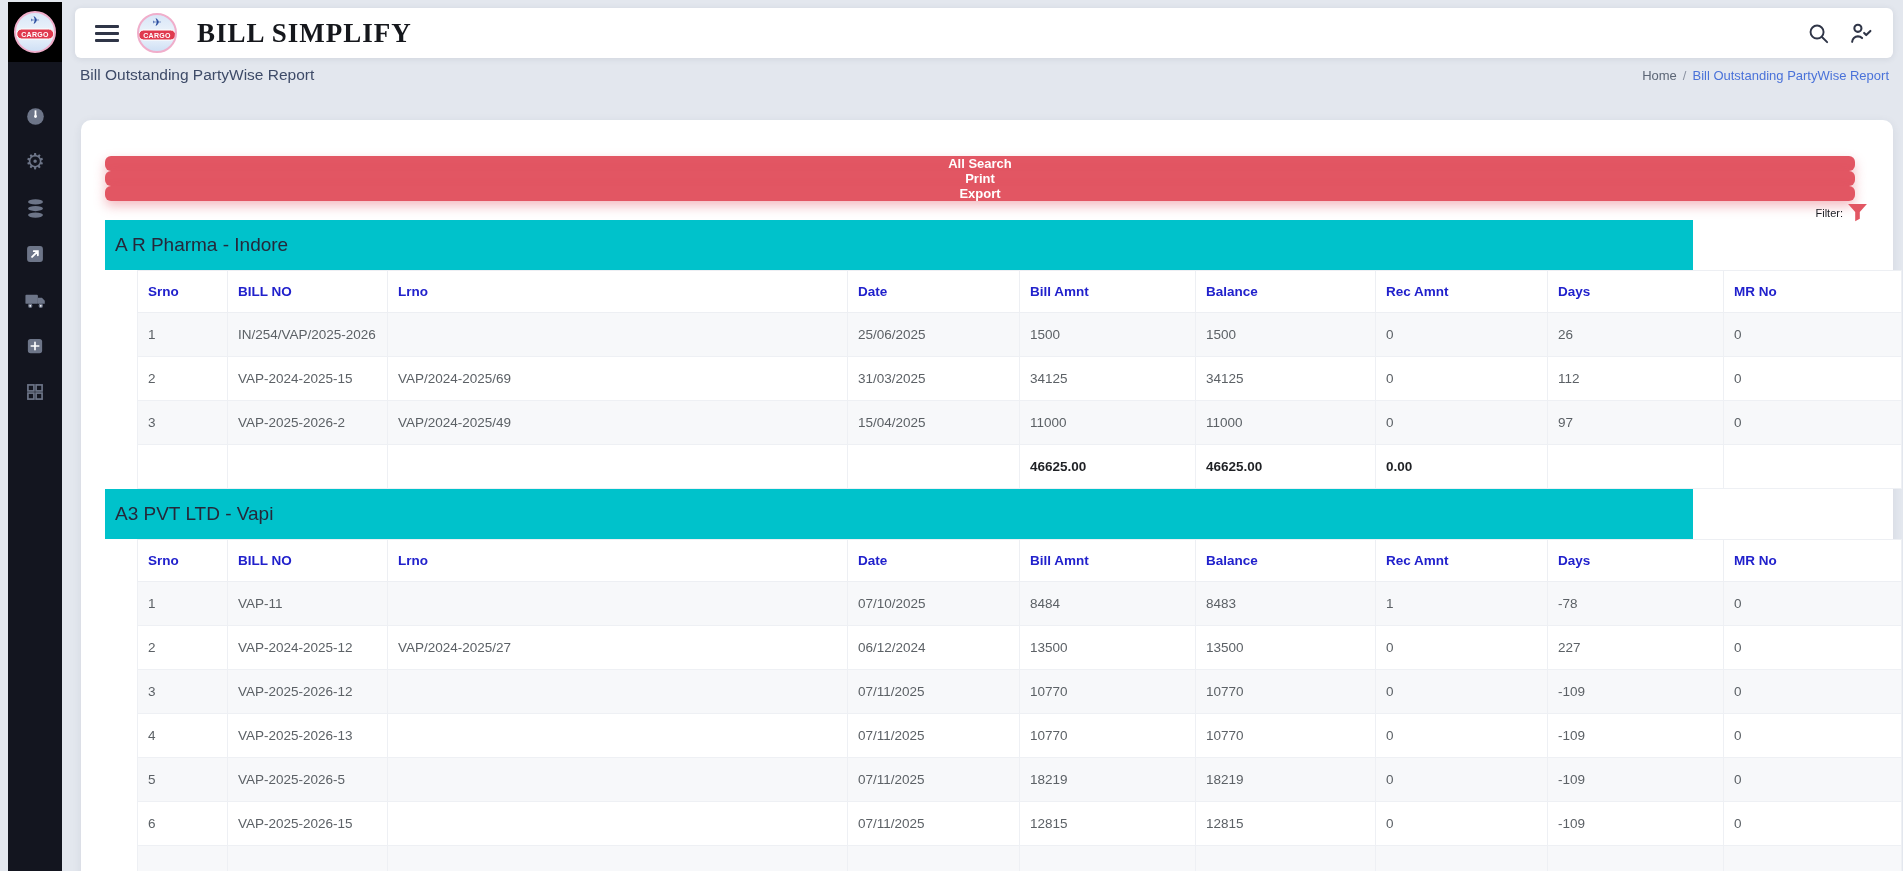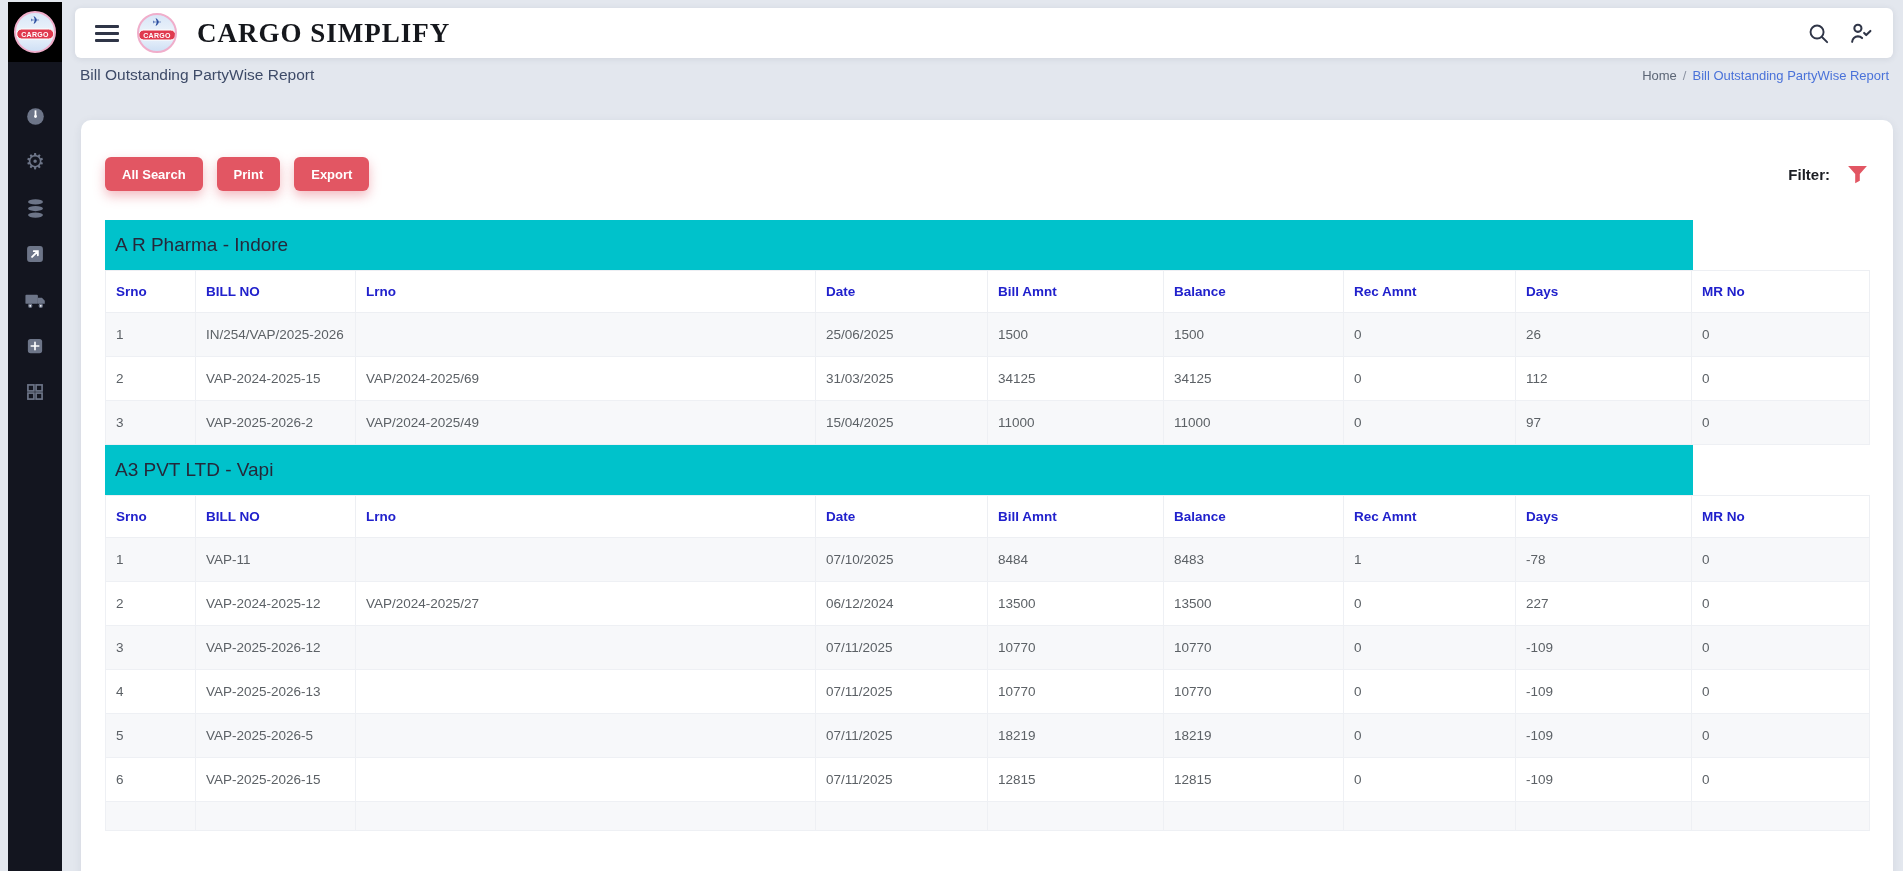--- a/index.html
+++ b/index.html
@@ -64,39 +64,39 @@
   .crumb-sep { color:#8b93a2; }
   .crumb-current { color:#4a72d9; cursor:pointer; }
 
   
   .card {
     position:absolute; left:81px; right:10px; top:120px; height:860px;
     background:#fff; border-radius:10px 10px 0 0;
     box-shadow:0 2px 10px rgba(40,50,80,.08);
     padding:36px 24px 0 24px;
   }
-  .toolbar { display:flex; align-items:center; height:36px; }
+  .toolbar { display:flex; height:36px;flex-direction:column; }
   .btn {
     background:#e25663; color:#fff; border:none; border-radius:6px;
     font-family:"Liberation Sans", sans-serif; font-size:13px; font-weight:bold;
     height:34px; padding:0 17px; margin-right:14px; cursor:pointer;
     box-shadow:0 5px 12px rgba(226,86,99,.40);
   }
-  .filter-area { margin-left:auto; display:flex; align-items:center; gap:16px;
-    font-size:15px; color:#1c1e24;font-weight:bold; }
+  .filter-area { margin-left:auto; display:flex; align-items:center; gap:3px;
+    font-size:11px; color:#1c1e24; }
   .funnel { cursor:pointer; display:flex; }
 
   
   .section-band {
     margin-top:28px; height:50px; width:90%; background:#00c2cb;
     display:flex; align-items:center; padding-left:10px;
     font-size:19px; color:#25283a;
   }
   .section + .section .section-band { margin-top:0; }
-  table.report { width:100%; border-collapse:collapse; table-layout:fixed; }
+  table.report { width:100%; border-collapse:collapse; table-layout:fixed;margin-left:32px; }
   table.report th {
     color:#2121cc; font-size:13.5px; font-weight:bold; text-align:left;
     padding:13px 10px; border:1px solid #edeff3; background:#fff;
   }
   table.report td {
     color:#5c6166; font-size:13.5px; padding:14px 10px;
     border:1px solid #eef0f4; background:#fff; word-wrap:break-word;
   }
   table.report tr.striped td { background:#f7f8fa; }
   table.report tr.totals td { font-weight:bold; color:#1f2125; }
@@ -177,21 +177,21 @@
 <div class="topbar">
   <div class="hamburger">
       <i></i>
       <i></i>
       <i></i>
     </div>
   <div class="logo-badge">
     <div class="logo-plane">✈</div>
     <div class="logo-pill">CARGO</div>
   </div>
-  <div class="app-title">CARGO SIMPLIFY</div>
+  <div class="app-title">BILL SIMPLIFY</div>
   <div class="topbar-right">
     <span class="tb-icon">
       <svg width="23" height="23" viewBox="0 0 24 24" fill="none" stroke="#2f3547" stroke-width="2" stroke-linecap="round">
           <circle cx="10.5" cy="10.5" r="6.8"></circle>
           <line x1="15.6" y1="15.6" x2="21" y2="21"></line>
         </svg>
     </span>
     <span class="tb-icon">
       <svg width="25" height="25" viewBox="0 0 24 24" fill="none" stroke="#2f3547" stroke-width="2" stroke-linecap="round" stroke-linejoin="round">
           <circle cx="9.5" cy="7" r="3.4"></circle>
@@ -280,20 +280,31 @@
             <tr class="striped">
               <td>3</td>
               <td>VAP-2025-2026-2</td>
               <td>VAP/2024-2025/49</td>
               <td>15/04/2025</td>
               <td>11000</td>
               <td>11000</td>
               <td>0</td>
               <td>97</td>
               <td>0</td>
+            </tr>
+            <tr class="totals">
+              <td></td>
+              <td></td>
+              <td></td>
+              <td></td>
+              <td>46625.00</td>
+              <td>46625.00</td>
+              <td>0.00</td>
+              <td></td>
+              <td></td>
             </tr>
           </tbody>
         </table>
       </div>
       <div class="section">
         <div class="section-band">A3 PVT LTD - Vapi</div>
         <table class="report">
           <colgroup>
             <col style="width: 90px;">
             <col style="width: 160px;">

